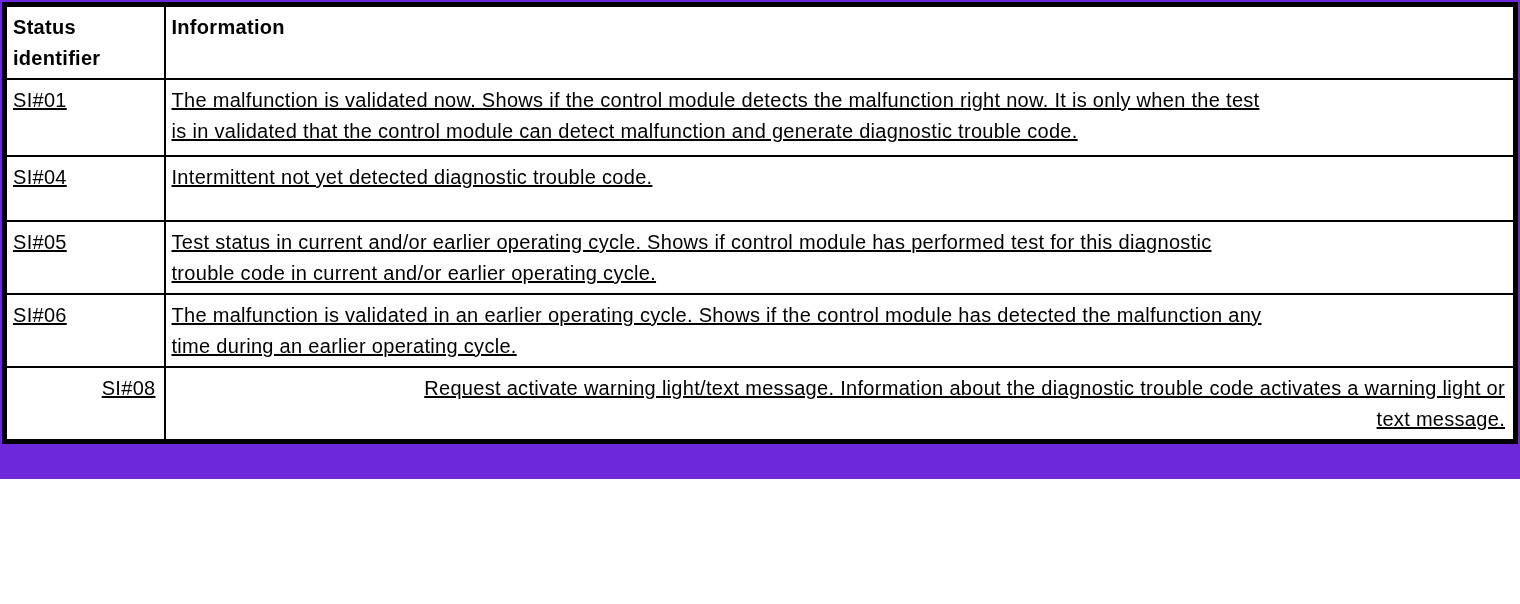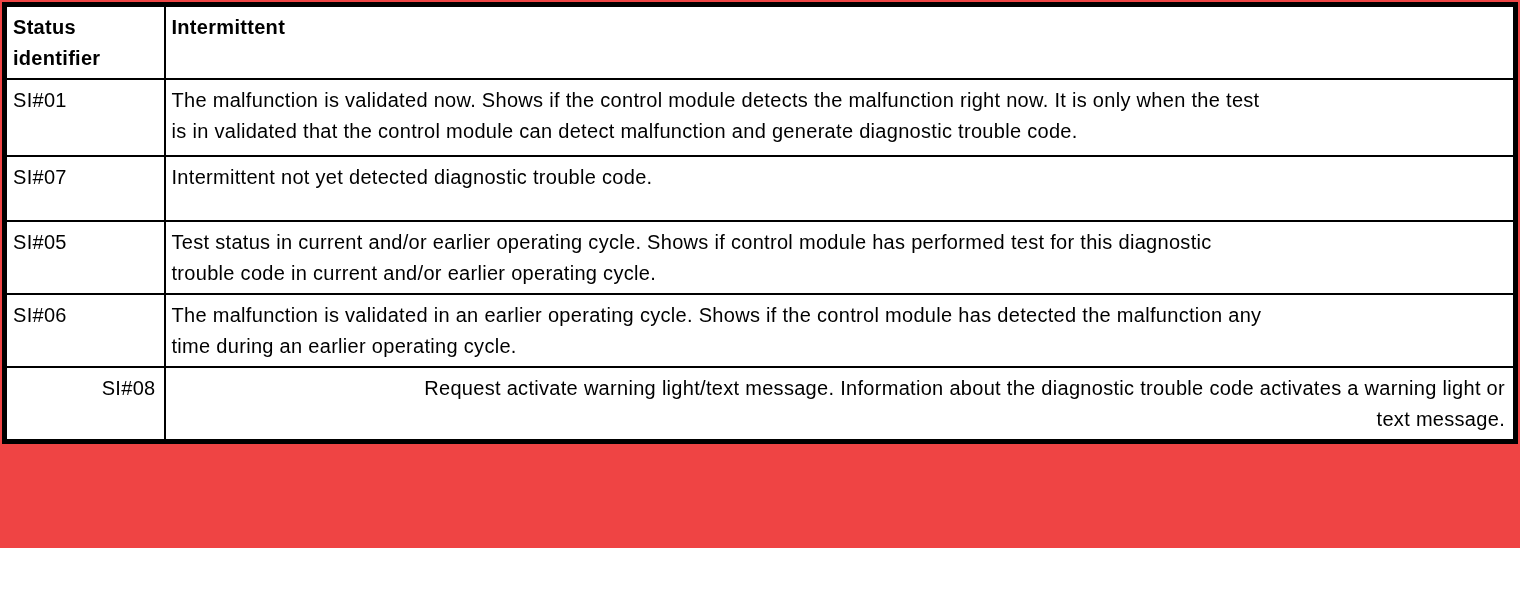--- a/index.html
+++ b/index.html
@@ -4,24 +4,24 @@
 <style>
   html, body {
     margin: 0;
     padding: 0;
     background: #ffffff;
     font-family: "Liberation Sans", sans-serif;
     color: #000000;
   }
   .page {
     width: 1520px;
-    height: 548px;
+    height: 479px;
     box-sizing: border-box;
     padding: 2px;
-    background: #ef4444;
+    background: #6d28d9;
     overflow: hidden;
   }
   table.status-table {
     width: 1516px;
     border-collapse: collapse;
     table-layout: fixed;
     background: #ffffff;
   }
   table.status-table,
   table.status-table th,
@@ -38,21 +38,21 @@
     vertical-align: top;
     text-align: left;
     padding: 5px 8px 4px 6px;
     font-size: 20px;
     line-height: 31px;
     letter-spacing: 0.3px;
     white-space: pre-line;
     overflow: hidden;
   }
   th { font-weight: bold; }
-  td { font-weight: normal; }
+  td { font-weight: normal; text-decoration: underline; }
   thead tr          th { height: 72px; }
   tbody tr:nth-child(1) td { height: 77px; }
   tbody tr:nth-child(2) td { height: 65px; }
   tbody tr:nth-child(3) td { height: 43px; }
   tbody tr:nth-child(4) td { height: 41px; }
   tbody tr:nth-child(5) td { height: 72px; text-align: right; }
   tbody tr:nth-child(6) td { height: 71px; }
   tbody tr:nth-child(7) td { height: 71px; }
   tbody tr:nth-child(8) td { height: 70px; }
 </style>
@@ -62,31 +62,31 @@
 <div class="page">
   <table class="status-table">
     <colgroup>
       <col class="col-id">
       <col class="col-expl">
     </colgroup>
     <thead>
       <tr>
         <th>Status
 identifier</th>
-        <th>Intermittent</th>
+        <th>Information</th>
       </tr>
     </thead>
     <tbody>
         <tr>
           <td>SI#01</td>
           <td>The malfunction is validated now. Shows if the control module detects the malfunction right now. It is only when the test
 is in validated that the control module can detect malfunction and generate diagnostic trouble code.</td>
         </tr>
         <tr>
-          <td>SI#07</td>
+          <td>SI#04</td>
           <td>Intermittent not yet detected diagnostic trouble code.</td>
         </tr>
         <tr>
           <td>SI#05</td>
           <td>Test status in current and/or earlier operating cycle. Shows if control module has performed test for this diagnostic
 trouble code in current and/or earlier operating cycle.</td>
         </tr>
         <tr>
           <td>SI#06</td>
           <td>The malfunction is validated in an earlier operating cycle. Shows if the control module has detected the malfunction any

